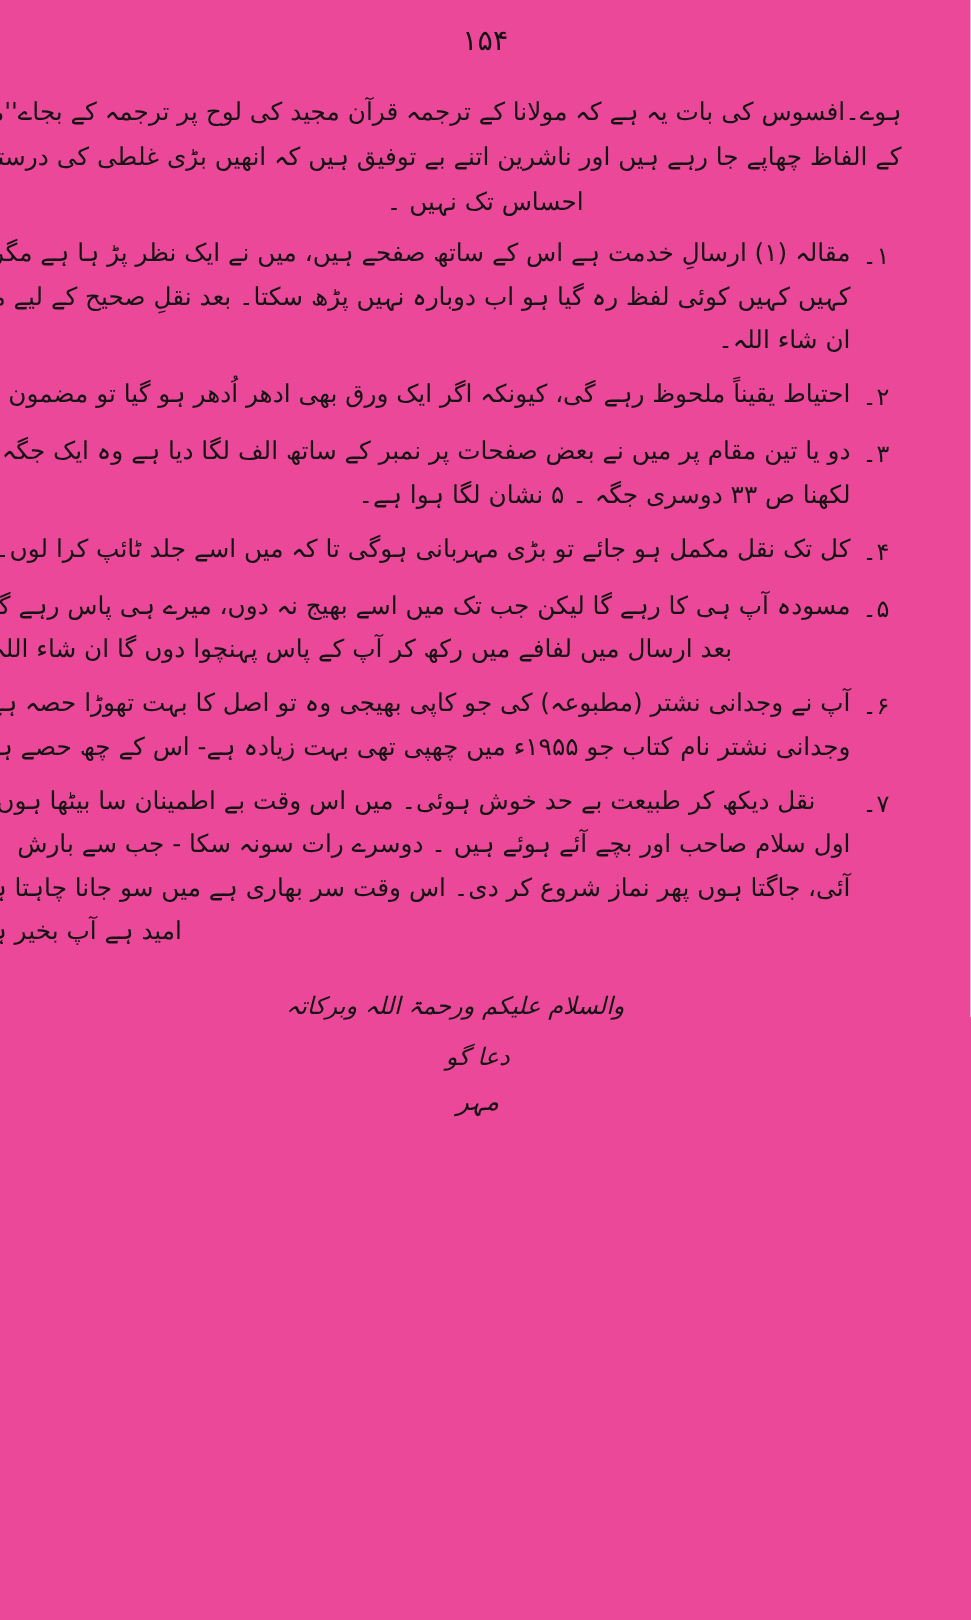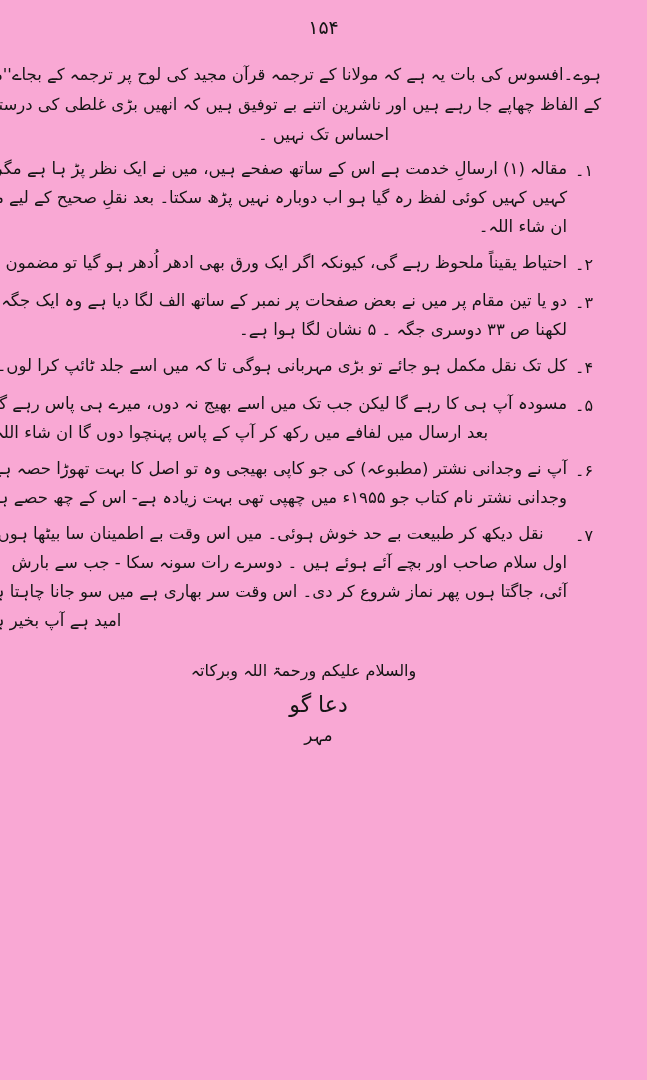--- a/index.html
+++ b/index.html
@@ -15,21 +15,21 @@
     position: relative;
     overflow: hidden;
   }
   .page {
     width: 647px;
     height: 1080px;
     position: relative;
     box-sizing: border-box;
     padding: 0 46px;
     direction: rtl;
-    background: #f9a8d4;
+    background: #ec4899;
   }
   .page-number {
     text-align: center;
     font-size: 19px;
     letter-spacing: 1px;
     padding-top: 16px;
     padding-bottom: 14px;
     font-family: "DejaVu Sans", sans-serif;
   }
   .intro {
@@ -87,30 +87,31 @@
   .item-body .ln.just {
     text-align: justify;
   }
   .item-body .ln.end {
     text-align: left;
   }
   .closing {
     margin-top: 22px;
     font-size: 16px;
     line-height: 28px;
+    font-style: italic;
   }
   .closing .salam {
     text-align: center;
     padding-right: 40px;
   }
   .closing .duagu {
     text-align: center;
     padding-right: 10px;
     margin-top: 6px;
-    font-size: 22px;
+    font-size: 16px;
   }
   .closing .signature {
     text-align: center;
     padding-right: 10px;
     margin-top: 2px;
     font-size: 17px;
   }
 </style>
 </head>
 <body>

